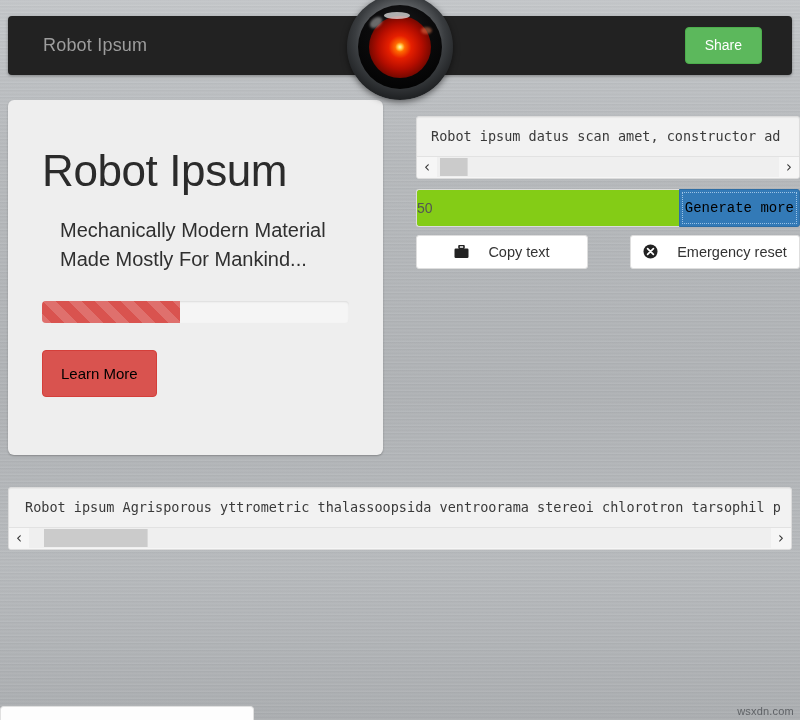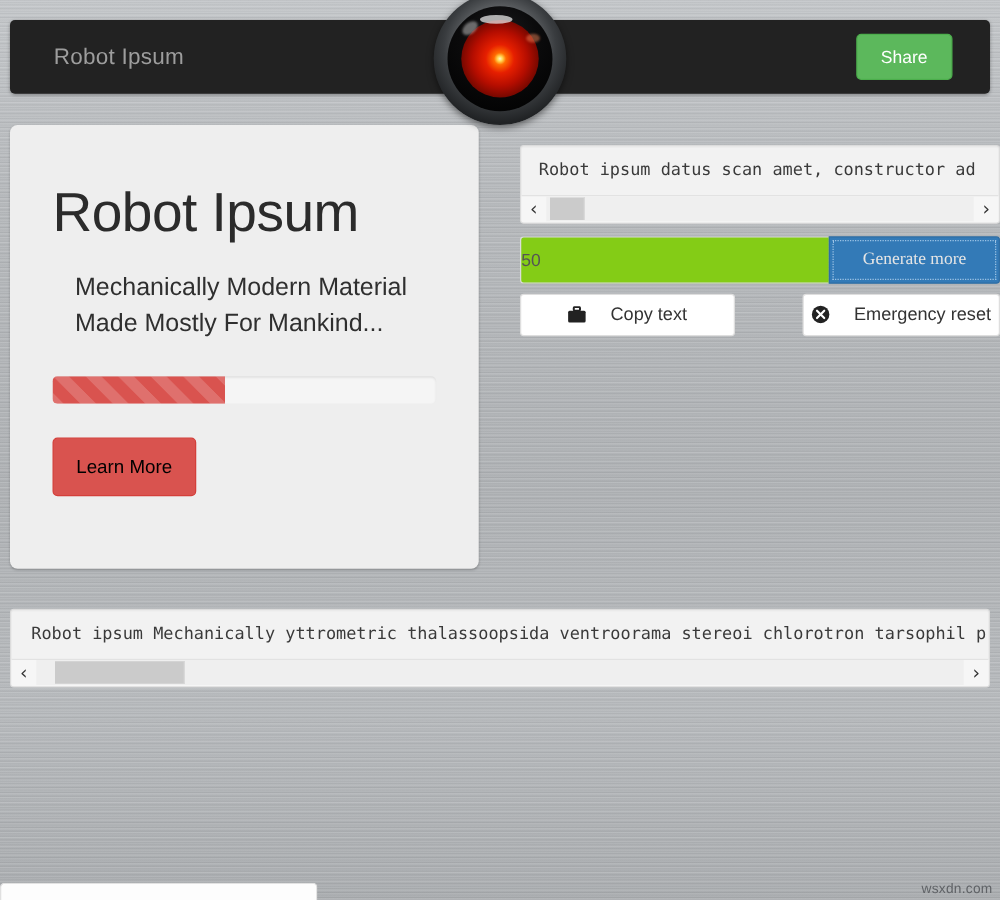--- a/index.html
+++ b/index.html
@@ -238,26 +238,26 @@
     font-size: 14px;
     color: #555;
     padding: 0 0;
     font-family: "Liberation Sans", sans-serif;
     outline: none;
   }
   .btn-generate {
     height: 38px;
     background: #337ab7;
     border: 1px solid #2e6da4;
-    color: #e5e5e5;
+    color: #000000;
     font-size: 14px;
-    padding: 0 26px;
+    padding: 0 5px;
     border-radius: 0 3px 3px 0;
     cursor: pointer;
-    font-family: Liberation Serif, serif;
+    font-family: Liberation Mono, monospace;
     outline: 1px dotted #9cc3e5;
     outline-offset: -4px;
     white-space: nowrap;
   }
   .btn-row {
     display: flex;
     justify-content: space-between;
     margin-top: 8px;
   }
   .btn-default {
@@ -269,21 +269,21 @@
     padding: 0 14px;
     border-radius: 3px;
     cursor: pointer;
     display: inline-flex;
     align-items: center;
     gap: 19px;
     font-family: "Liberation Sans", sans-serif;
     white-space: nowrap;
   }
   .btn-copy { width: 172px; justify-content: center; }
-  .btn-reset { width: 158px; justify-content: center; }
+  .btn-reset { width: 170px; justify-content: center; }
   .ic { flex: none; display: inline-block; line-height: 0; }
 
   
   .bottom-well {
     position: absolute;
     left: 8px; top: 487px; width: 784px;
     z-index: 2;
   }
   .bottom-well .well-text { padding-left: 16px; font-size: 13.5px; }
 
@@ -374,21 +374,21 @@
           <path d="M4.6 4.6 L10.4 10.4 M10.4 4.6 L4.6 10.4" stroke="#fff" stroke-width="1.7" stroke-linecap="round"></path>
         </svg>
       </span>
       <span>Emergency reset</span>
     </button>
   </div>
 </div>
 
 <div class="bottom-well">
   <div class="well">
-    <div class="well-text">Robot ipsum Mechanically yttrometric thalassoopsida ventroorama stereoi chlorotron tarsophil p</div>
+    <div class="well-text">Robot ipsum Agrisporous yttrometric thalassoopsida ventroorama stereoi chlorotron tarsophil p</div>
     <div class="scrollbar">
       <span class="sb-arrow">‹</span>
       <div class="sb-track">
         <div class="sb-thumb" id="bottom-thumb" style="left: 2%; width: 14%;"></div>
       </div>
       <span class="sb-arrow right">›</span>
     </div>
   </div>
 </div>
 

